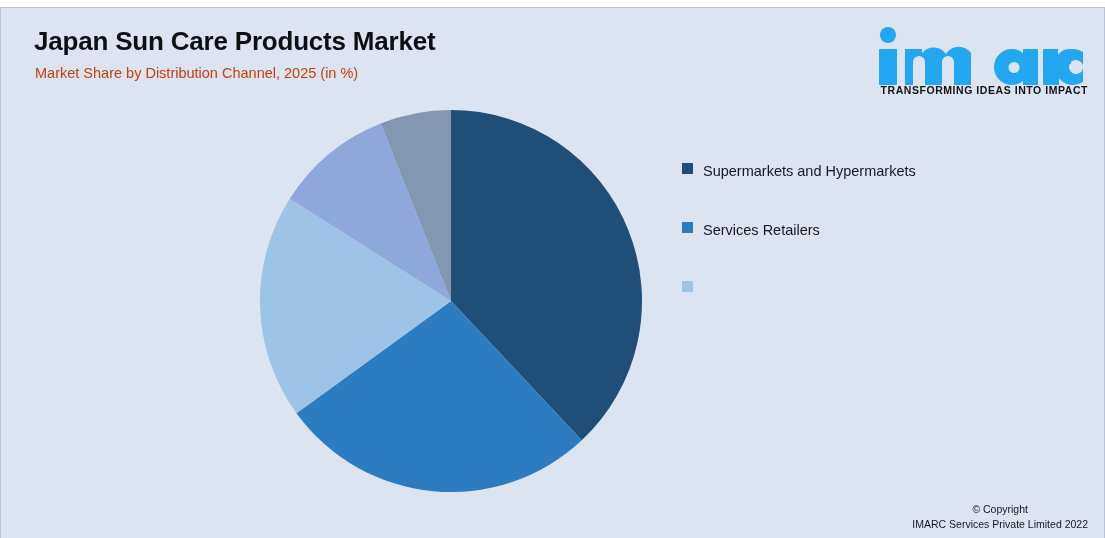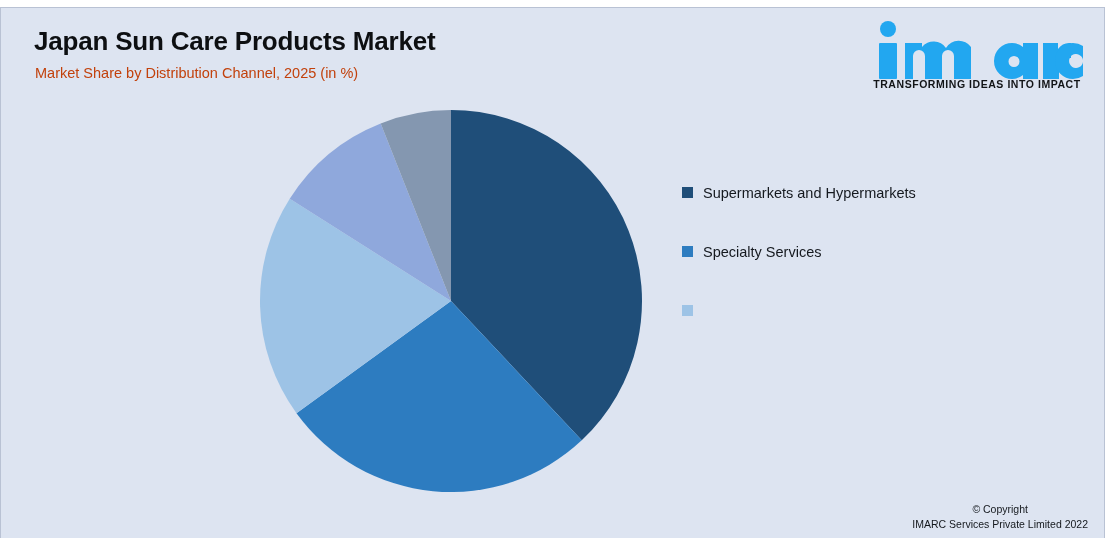--- a/index.html
+++ b/index.html
@@ -39,24 +39,24 @@
     font-size: 14.5px;
     font-weight: normal;
     color: #c2410c;
     white-space: nowrap;
   }
 
   
   .logo-wrap {
     position: absolute;
     right: 16px;
-    top: 12px;
+    top: 18px;
     width: 222px;
     height: 84px;
-    text-align: center;
+    text-align: right;
   }
   .logo-mark {
     position: relative;
     display: block;
     height: 62px;
     width: 100%;
   }
   .logo-mark svg { display: block; margin: 0 auto; }
   .logo-tagline {
     display: block;
@@ -80,21 +80,21 @@
 
   
   .legend {
     position: absolute;
     left: 681px;
     top: 155px;
     width: 390px;
   }
   .legend-item {
     display: flex;
-    align-items: center;
+    align-items: flex-start;
     height: 59px;
   }
   .legend-swatch {
     width: 11px;
     height: 11px;
     flex: 0 0 auto;
     margin-right: 10px;
   }
   .legend-label {
     font-size: 14.5px;
@@ -157,21 +157,21 @@
       </svg>
   </div>
 
   <div class="legend" id="legend">
       <div class="legend-item">
         <span class="legend-swatch" style="background: rgb(31, 78, 121);"></span>
         <span class="legend-label">Supermarkets and Hypermarkets</span>
       </div>
       <div class="legend-item">
         <span class="legend-swatch" style="background: rgb(45, 124, 192);"></span>
-        <span class="legend-label">Specialty Services</span>
+        <span class="legend-label">Services Retailers</span>
       </div>
       <div class="legend-item">
         <span class="legend-swatch" style="background: rgb(157, 195, 230);"></span>
       </div>
     </div>
 
   <div class="footer">
     <div>© Copyright</div>
     <div>IMARC Services Private Limited 2022</div>
   </div>

